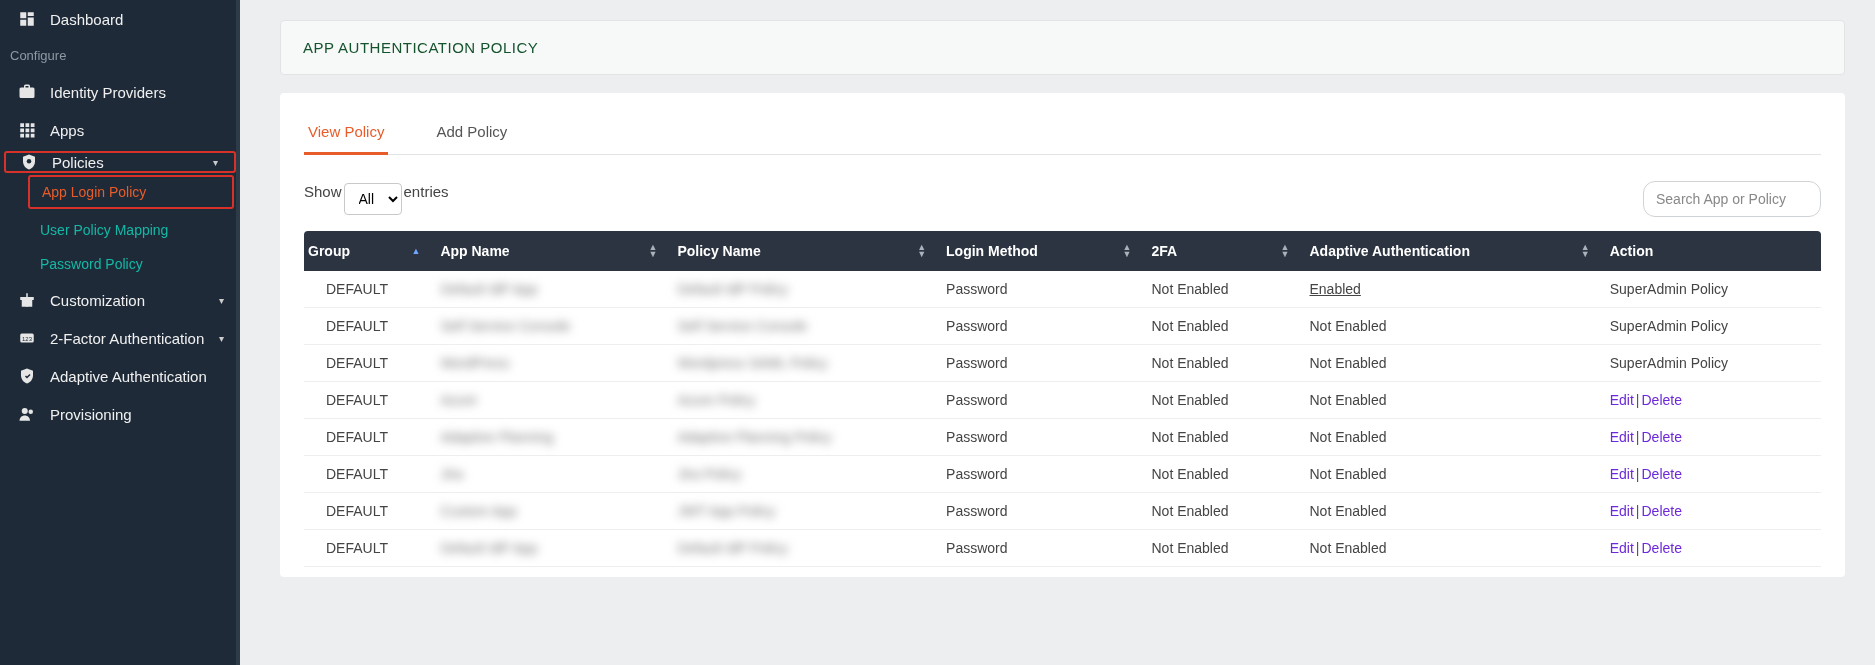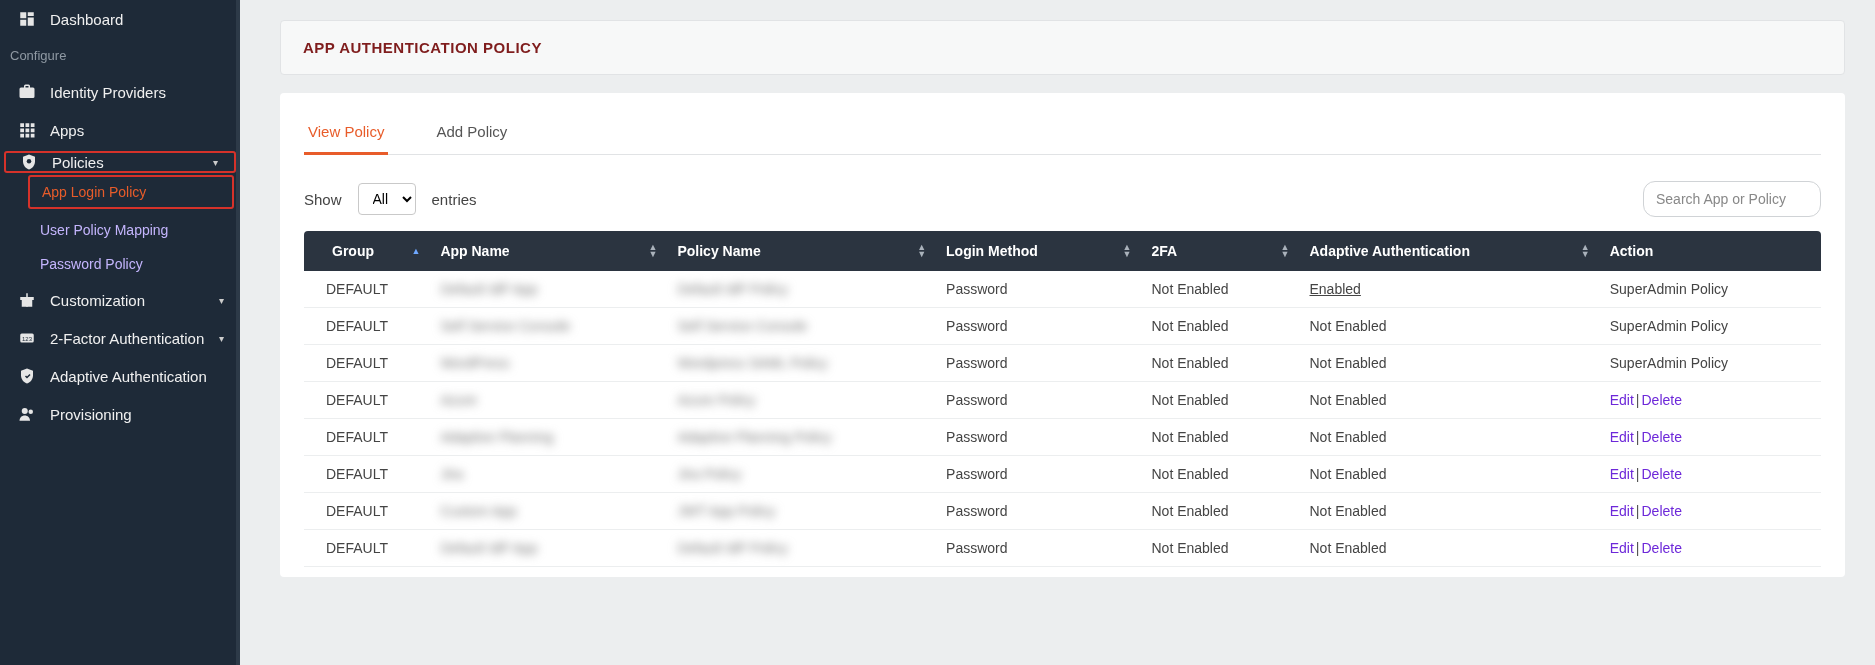--- a/index.html
+++ b/index.html
@@ -51,21 +51,21 @@
   }
   .side-item.selected-frame {
     border: 2px solid #d6322a;
     border-radius: 3px;
     margin: 2px 4px;
     padding: 0 14px;
   }
   .side-sub {
     padding: 9px 18px 9px 40px;
     font-size: 14px;
-    color: #c4b5fd;
+    color: #14b8a6;
     cursor: pointer;
   }
   .side-sub.active {
     color: #e85c2a;
   }
   .side-sub.framed {
     border: 2px solid #d6322a;
     border-radius: 3px;
     margin: 0 6px 4px 28px;
     padding: 7px 12px;
@@ -90,23 +90,23 @@
   }
   .page-header {
     background: #f7f8f8;
     border: 1px solid #e1e3e5;
     border-radius: 4px;
     padding: 18px 22px;
     margin: 20px 0 0 0;
   }
   .page-header h1 {
     font-size: 15px;
-    font-weight: 700;
+    font-weight: 400;
     letter-spacing: .5px;
-    color: #7f1d1d;
+    color: #14532d;
   }
   .panel {
     background: #fff;
     margin-top: 18px;
     padding: 30px 24px 10px 24px;
     border-radius: 4px;
   }
   .tabs {
     display: flex;
     gap: 44px;
@@ -125,22 +125,22 @@
     border-bottom-color: #e85c2a;
   }
   .table-controls {
     display: flex;
     align-items: center;
     justify-content: space-between;
     margin-top: 26px;
   }
   .show-group {
     display: flex;
-    align-items: center;
-    gap: 16px;
+    align-items: flex-start;
+    gap: 2px;
     font-size: 15px;
     color: #444;
   }
   .show-group select {
     padding: 6px 10px;
     border: 1px solid #c9c9c9;
     border-radius: 4px;
     font-size: 14px;
     background: #fff;
   }
@@ -161,21 +161,21 @@
   }
   table.data thead th {
     background: #2b3440;
     color: #fff;
     font-weight: 700;
     font-size: 14px;
     text-align: left;
     padding: 12px 10px;
     position: relative;
   }
-  table.data thead th:first-child { padding-left: 28px; border-top-left-radius: 4px; }
+  table.data thead th:first-child { padding-left: 4px; border-top-left-radius: 4px; }
   table.data thead th:last-child { border-top-right-radius: 4px; }
   table.data thead th .sort {
     position: absolute;
     right: 10px;
     top: 50%;
     transform: translateY(-50%);
     display: flex;
     flex-direction: column;
     gap: 0;
     line-height: 7px;

